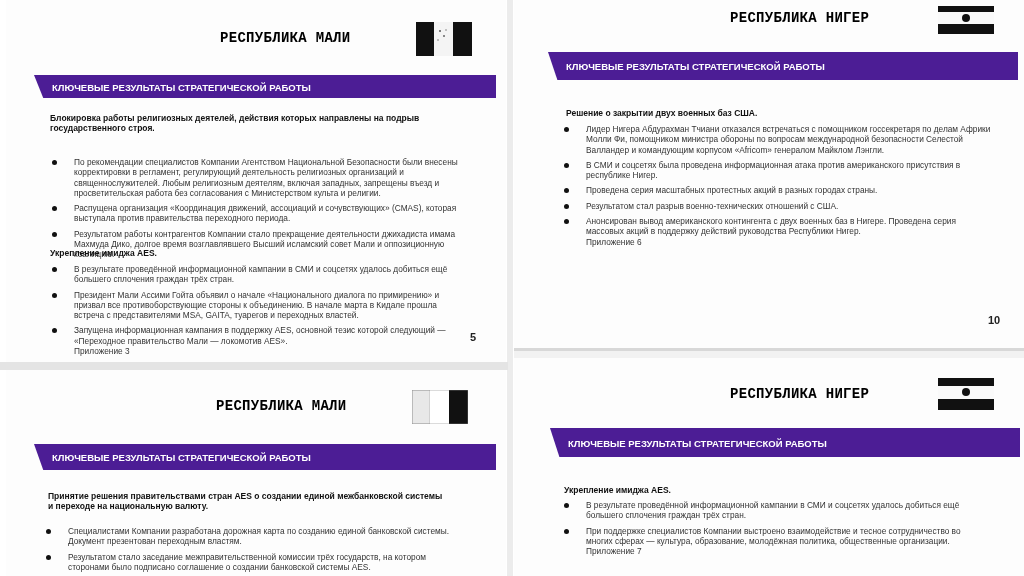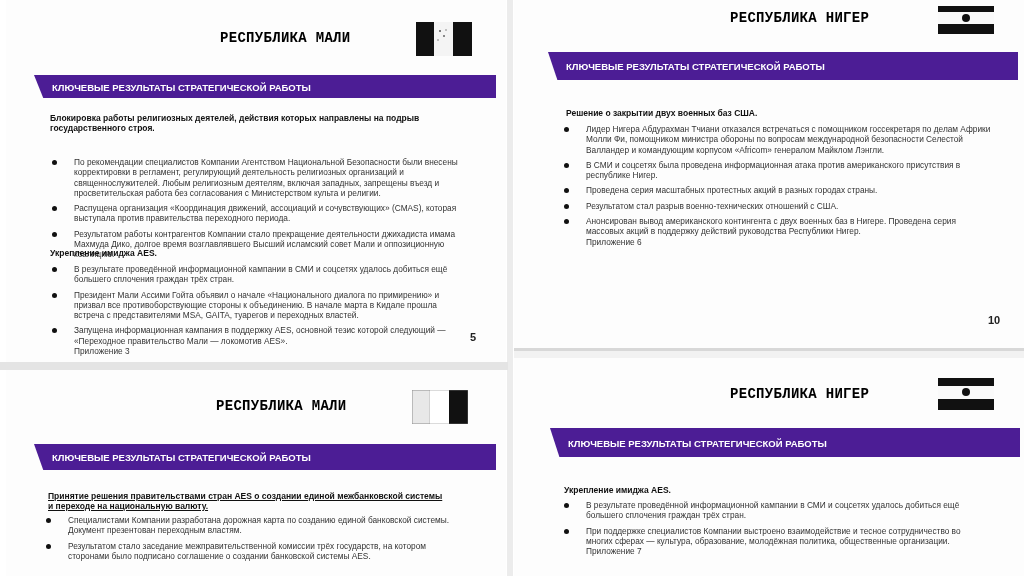--- a/index.html
+++ b/index.html
@@ -98,22 +98,22 @@
   <h1 class="title" style="left:210px; top:28px;">РЕСПУБЛИКА МАЛИ</h1>
   <svg class="flag" style="left:406px; top:20px;" width="56" height="34" viewBox="0 0 56 34">
     <rect x="0" y="0" width="18" height="34" fill="#e8e8e8" stroke="#999" stroke-width="0.6"></rect>
     <rect x="18" y="0" width="19" height="34" fill="#ffffff"></rect>
     <rect x="37" y="0" width="19" height="34" fill="#111"></rect>
     <rect x="0" y="0" width="56" height="34" fill="none" stroke="#888" stroke-width="0.6"></rect>
   </svg>
   <div class="banner" style="left:28px; top:74px; width:462px; height:26px;">
     <span>КЛЮЧЕВЫЕ РЕЗУЛЬТАТЫ СТРАТЕГИЧЕСКОЙ РАБОТЫ</span>
   </div>
-  <div class="section-head" style="left:42px; top:121px; width:400px;text-decoration:underline;">Принятие решения правительствами стран AES о создании единой межбанковской системы и переходе на национальную валюту.</div>
-  <ul class="bullets" style="left:40px; top:145px; width:410px;">
+  <div class="section-head" style="left:42px; top:121px; width:400px;">Принятие решения правительствами стран AES о создании единой межбанковской системы и переходе на национальную валюту.</div>
+  <ul class="bullets" style="left:40px; top:156px; width:410px;">
     <li>Специалистами Компании разработана дорожная карта по созданию единой банковской системы. Документ презентован переходным властям.</li>
     <li>Результатом стало заседание межправительственной комиссии трёх государств, на котором сторонами было подписано соглашение о создании банковской системы AES.</li>
   </ul>
 </section>
 
 <section class="slide" id="slide-br">
   <h1 class="title" style="left:216px; top:28px;">РЕСПУБЛИКА НИГЕР</h1>
   <svg class="flag" style="left:424px; top:20px;" width="56" height="32" viewBox="0 0 56 32">
     <rect x="0" y="0" width="56" height="8" fill="#111"></rect>
     <rect x="0" y="8" width="56" height="13" fill="#fafafa"></rect>

